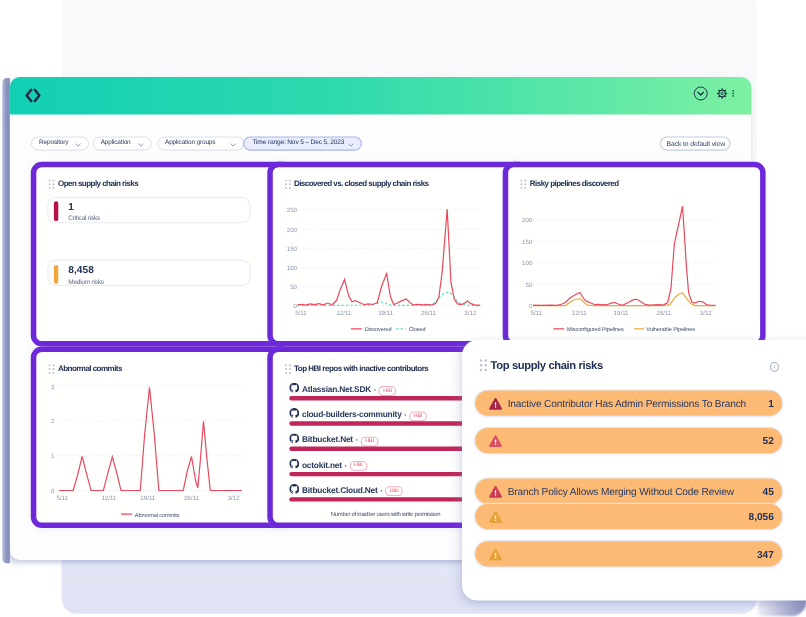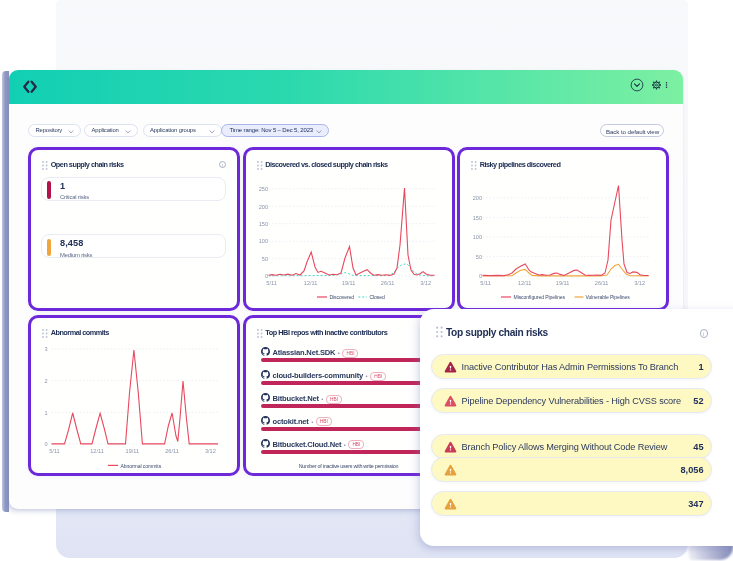--- a/index.html
+++ b/index.html
@@ -9,39 +9,39 @@
 #backdrop{left:56px;top:0;width:632px;height:558px;border-radius:5px 5px 14px 14px;
  background:linear-gradient(180deg,#f8f9fb 0%,#f5f6f9 76%,#e7eaf7 86%,#e2e6f5 92%,#dfe3f4 100%);}
 #dash{left:9px;top:70px;width:673.5px;height:438.5px;border-radius:9px;background:#fdfdfe;
  box-shadow:-3px 3px 4px rgba(120,128,185,.25), 0 1px 2px rgba(120,128,185,.15);}
 #dhead{left:0;top:0;width:673.5px;height:34.3px;border-radius:9px 9px 0 0;
  background:linear-gradient(90deg,#12cfb4 0%,#2cd9ae 42%,#55e5a8 72%,#7df0a2 100%);}
 .chip{top:54px;height:12.5px;border-radius:7px;background:#fff;border:1px solid #dde2f0;
  font-size:5.9px;letter-spacing:-0.15px;color:#2a3a5e;line-height:11.5px;text-align:left;padding:0;box-sizing:border-box;white-space:nowrap;}
 .chip .tx{position:absolute;left:6.5px;top:0;white-space:nowrap;}
 .chip .cvs{position:absolute;right:6px;top:4.5px;}
-.card{background:#fffffe;border:3px solid #6d28d9;border-radius:10px;box-shadow:0 1px 5px rgba(140,150,195,.10);}
+.card{background:#fffffe;border:5px solid #6d28d9;border-radius:10px;box-shadow:0 1px 5px rgba(140,150,195,.10);padding-left:23px;}
 .ctitle{position:absolute;top:10px;left:19.7px;font-size:7.3px;letter-spacing:-0.5px;font-weight:bold;color:#203055;white-space:nowrap;}
 .dragd{position:absolute;top:11px;left:11px;}
 .info{position:absolute;top:11px;width:7px;height:7px;border:0.8px solid #a9b1c6;border-radius:50%;color:#a9b1c6;font-size:5px;line-height:6.5px;text-align:center;box-sizing:border-box;}
 svg{display:block;}
 .repo svg{display:inline-block;}
 .axis{font-size:5.6px;fill:#8b94aa;}
 .leg{font-size:5.1px;fill:#3c4a6b;letter-spacing:-0.1px;}
 .stat{left:9.5px;width:185px;height:24px;border:1px solid #e9ecf4;border-radius:8px;background:#fff;box-sizing:border-box;}
 .stat i{position:absolute;left:5px;top:3.2px;width:4.2px;height:17.5px;border-radius:2.5px;}
 .stat b{position:absolute;left:18.5px;top:3px;font-size:9.2px;color:#22315a;letter-spacing:.1px;}
 .stat span{position:absolute;left:18.5px;top:16.2px;font-size:5.9px;color:#5b6886;letter-spacing:-0.2px;}
 .repo{left:15px;height:10px;line-height:10px;white-space:nowrap;}
 .repo svg{vertical-align:-1px;}
 .rname{font-size:7.6px;color:#2a3a5e;margin-left:3px;font-weight:bold;letter-spacing:-0.2px;margin-top:40px;}
 .rdot{font-size:6px;color:#8a93aa;margin:0 2.5px;}
 .hbi{display:inline-block;font-size:4.8px;color:#d8506a;border:0.8px solid #efb0bd;border-radius:4px;padding:0 3px;height:7px;line-height:7px;vertical-align:0.5px;background:#fff;}
 .rbar{left:15.5px;width:180.5px;height:4px;border-radius:2px;background:#c0265a;}
-.risk{left:11px;width:281px;height:25px;border:1px solid #e6e9f2;border-radius:12.5px;background:#fef9c3;box-sizing:border-box;box-shadow:0 1px 3px rgba(150,158,200,.10);}
+.risk{left:11px;width:281px;height:25px;border:1px solid #e6e9f2;border-radius:12.5px;background:#fdba74;box-sizing:border-box;box-shadow:0 1px 3px rgba(150,158,200,.10);}
 .risk svg{position:absolute;left:12px;top:6px;}
 .risk .rt{position:absolute;left:30px;top:7px;font-size:9.2px;letter-spacing:-0.12px;color:#2a3a60;white-space:nowrap;}
 .risk .rn{position:absolute;right:7px;top:7px;font-size:9.2px;font-weight:bold;color:#22315a;}
 </style>
 </head>
 <body>
 <div id="page">
 <div id="backdrop" class="abs"></div>
 <div class="abs" style="left:2px;top:71px;width:7px;height:441px;border-radius:4px 0 0 4px;background:linear-gradient(90deg,rgba(147,154,198,.55) 0%,rgba(139,147,191,.95) 45%,#8a93bf 100%);"></div>
 <div id="dash" class="abs">
@@ -311,21 +311,20 @@
         </svg>
     <span class="rt">Inactive Contributor Has Admin Permissions To Branch</span>
         <span class="rn">1</span>
   </div>
   <div class="risk abs" style="top:78.8px">
     <svg width="13" height="13" viewBox="0 0 24 24">
           <path d="M12 3.2 L21 19.4 H3 Z" fill="#db4f63" stroke="#db4f63" stroke-width="3.5" stroke-linejoin="round"></path>
           <rect x="10.9" y="8.6" width="2.2" height="5.4" rx="1.1" fill="#fff"></rect>
           <circle cx="12" cy="16.4" r="1.3" fill="#fff"></circle>
         </svg>
-    <span class="rt">Pipeline Dependency Vulnerabilities - High CVSS score</span>
         <span class="rn">52</span>
   </div>
   <div class="risk abs" style="top:125px">
     <svg width="13" height="13" viewBox="0 0 24 24">
           <path d="M12 3.2 L21 19.4 H3 Z" fill="#cb3b55" stroke="#cb3b55" stroke-width="3.5" stroke-linejoin="round"></path>
           <rect x="10.9" y="8.6" width="2.2" height="5.4" rx="1.1" fill="#fff"></rect>
           <circle cx="12" cy="16.4" r="1.3" fill="#fff"></circle>
         </svg>
     <span class="rt">Branch Policy Allows Merging Without Code Review</span>
         <span class="rn">45</span>

